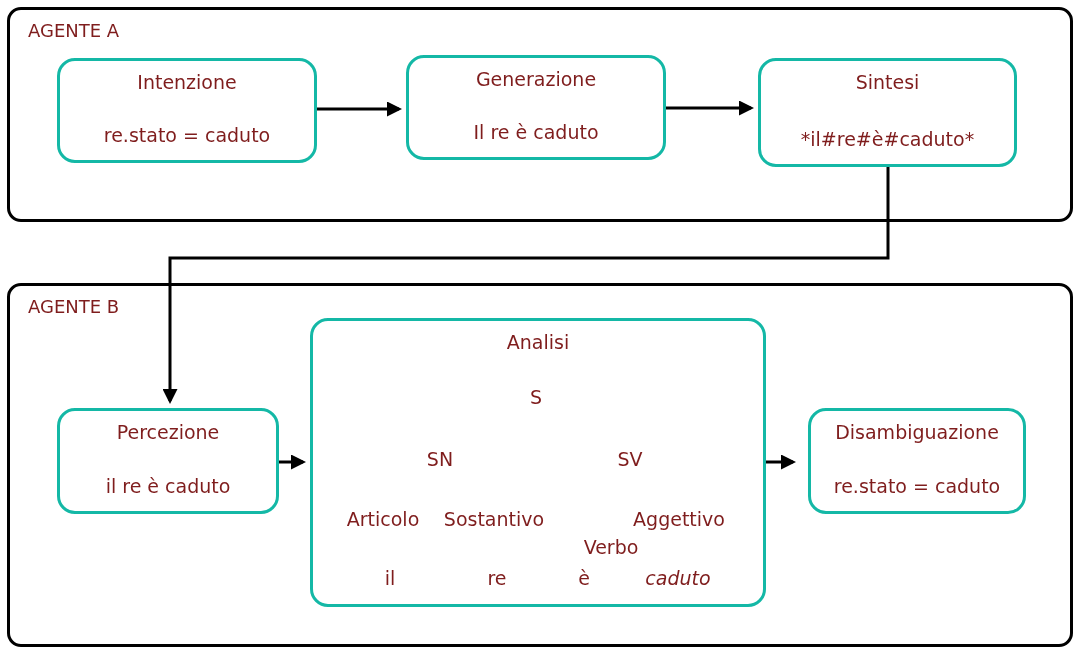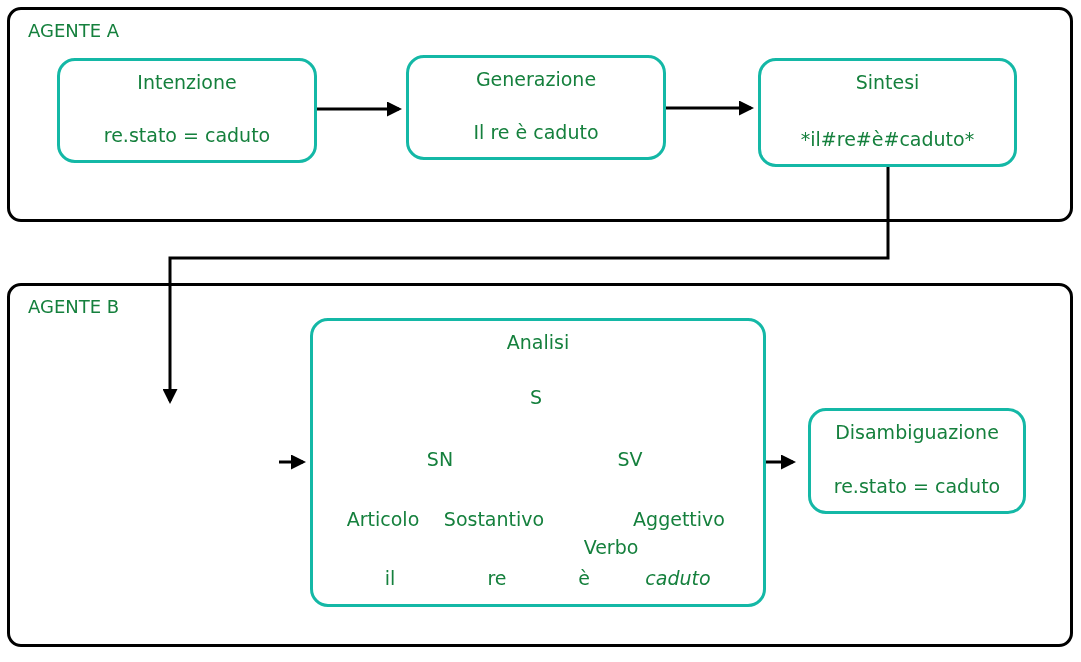--- a/index.html
+++ b/index.html
@@ -7,21 +7,21 @@
     padding: 0;
     background: #ffffff;
     font-family: "DejaVu Sans", sans-serif;
   }
   .canvas {
     position: relative;
     width: 1081px;
     height: 662px;
     background: #ffffff;
     overflow: hidden;
-    color: #15803d;
+    color: #7f1d1d;
   }
   .lines {
     position: absolute;
     left: 0; top: 0;
     width: 1081px; height: 662px;
     pointer-events: none;
   }
   .container {
     position: absolute;
     border: 3px solid #000000;
@@ -130,20 +130,24 @@
   <div class="box box-generazione">
     <span class="box-title">Generazione</span>
     <span class="box-content">Il re è caduto</span>
   </div>
 
   <div class="box box-sintesi">
     <span class="box-title">Sintesi</span>
     <span class="box-content">*il#re#è#caduto*</span>
   </div>
 
+  <div class="box box-percezione">
+    <span class="box-title">Percezione</span>
+    <span class="box-content">il re è caduto</span>
+  </div>
 
   <div class="box box-analisi">
     <span class="box-title">Analisi</span>
   </div>
 
   <div class="box box-disambiguazione">
     <span class="box-title">Disambiguazione</span>
     <span class="box-content">re.stato = caduto</span>
   </div>
 

